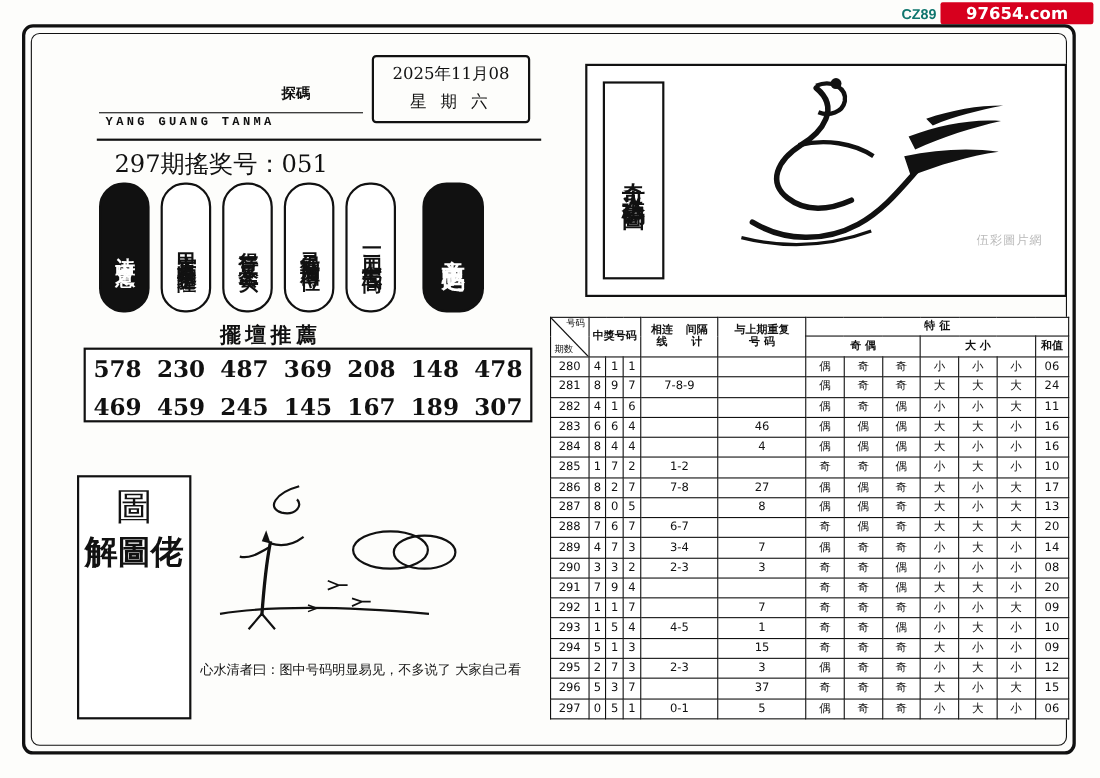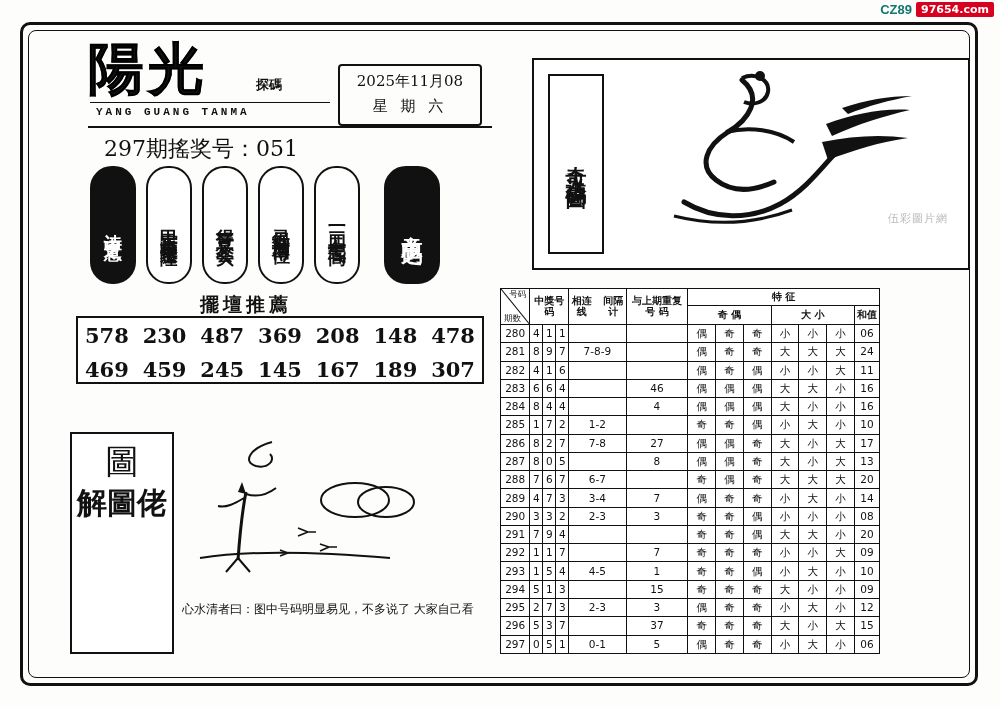--- a/index.html
+++ b/index.html
@@ -12,21 +12,21 @@
     position:relative;
   }
   .page{position:absolute;inset:0;}
 
   
   .watermark{
     position:absolute;top:2px;right:6px;display:flex;align-items:center;gap:4px;
     font-size:13px;font-weight:bold;
   }
   .watermark .cz{color:#0f766e;font-family:Liberation Sans, sans-serif;text-align:center;}
-  .watermark .site{background:#d7001e;color:#fff;padding:1px 5px;border-radius:2px;font-size:11px;}
+  .watermark .site{background:#d7001e;color:#fff;padding:1px 23px;border-radius:2px;font-size:15px;}
 
   
   .frame-outer{
     position:absolute;left:20px;top:22px;width:958px;height:664px;
     border:3px solid #111;
     border-radius:10px;
     box-sizing:border-box;
   }
   .frame-inner{
     position:absolute;left:28px;top:30px;width:942px;height:648px;
@@ -52,21 +52,21 @@
     position:absolute;left:8px;top:66px;font-size:11px;letter-spacing:3px;font-weight:bold;
     width:250px;
     font-family:Liberation Mono, monospace;
   }
   .logo .rule{
     position:absolute;left:2px;top:62px;width:240px;border-top:1.5px solid #111;
   }
 
   
   .datebox{
-    position:absolute;left:338px;top:64px;width:140px;height:58px;
+    position:absolute;left:338px;top:50px;width:140px;height:58px;
     border:2px solid #111;border-radius:4px;
     text-align:center;
   }
   .datebox .d1{font-size:15px;margin-top:6px;font-family:"DejaVu Serif","Liberation Serif",serif;}
   .datebox .d2{font-size:15px;margin-top:6px;letter-spacing:4px;font-family:"DejaVu Serif","Liberation Serif",serif;}
 
   .hr-left{position:absolute;left:88px;top:126px;width:404px;border-top:2px solid #111;}
 
   .issue{
     position:absolute;left:104px;top:134px;font-size:22px;
@@ -152,21 +152,21 @@
     font-size:21px;font-weight:bold;letter-spacing:6px;
     display:flex;align-items:center;justify-content:center;
   }
   .pic-right{position:absolute;left:80px;top:6px;width:350px;height:196px;}
   .pic-wm{
     position:absolute;right:16px;bottom:36px;font-size:11px;color:#b9b9b9;letter-spacing:1px;
   }
 
   
   .tablewrap{
-    position:absolute;left:500px;top:288px;width:380px;height:366px;
+    position:absolute;left:500px;top:288px;width:472px;height:366px;
   }
   table{
     border-collapse:collapse;width:100%;height:100%;
     font-family:"DejaVu Sans","Liberation Sans",sans-serif;
     font-size:10px;
     background:#fff;
   }
   th,td{border:1px solid #111;text-align:center;padding:0;line-height:1.05;}
   thead th{font-size:10px;font-weight:bold;}
   tbody td{height:15.2px;font-size:10.5px;}
@@ -190,21 +190,20 @@
 
   <div class="watermark">
     <span class="cz">CZ89</span>
     <span class="site">97654.com</span>
   </div>
 
   <div class="frame-outer"></div>
   <div class="frame-inner"></div>
 
   <div class="logo">
-    <div class="cn">陽光</div>
     <div class="sub">探碼</div>
     <div class="rule"></div>
     <div class="py">YANG     GUANG     TANMA</div>
   </div>
 
   <div class="datebox">
     <div class="d1">2025年11月08</div>
     <div class="d2">星 期 六</div>
   </div>
 

